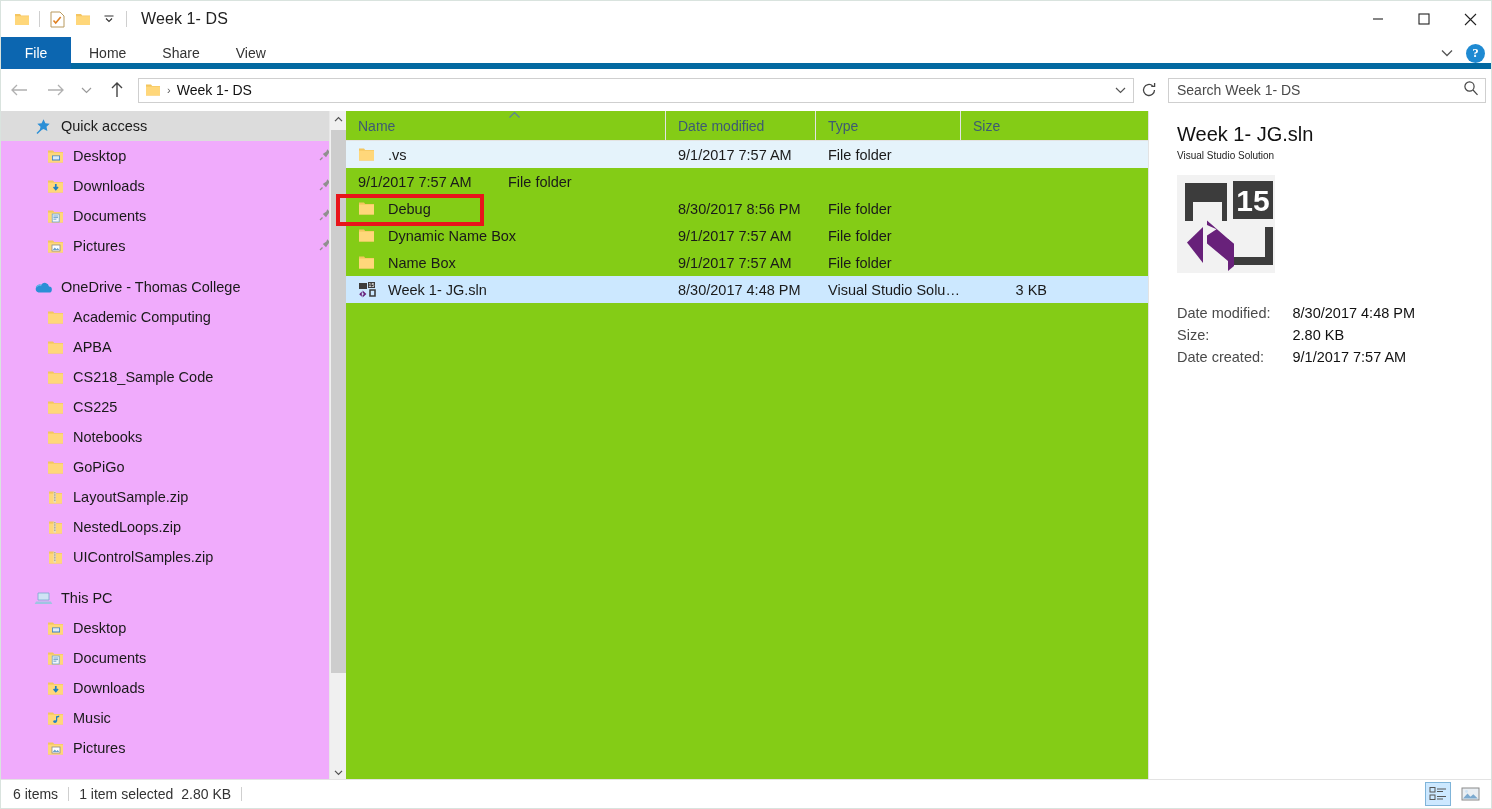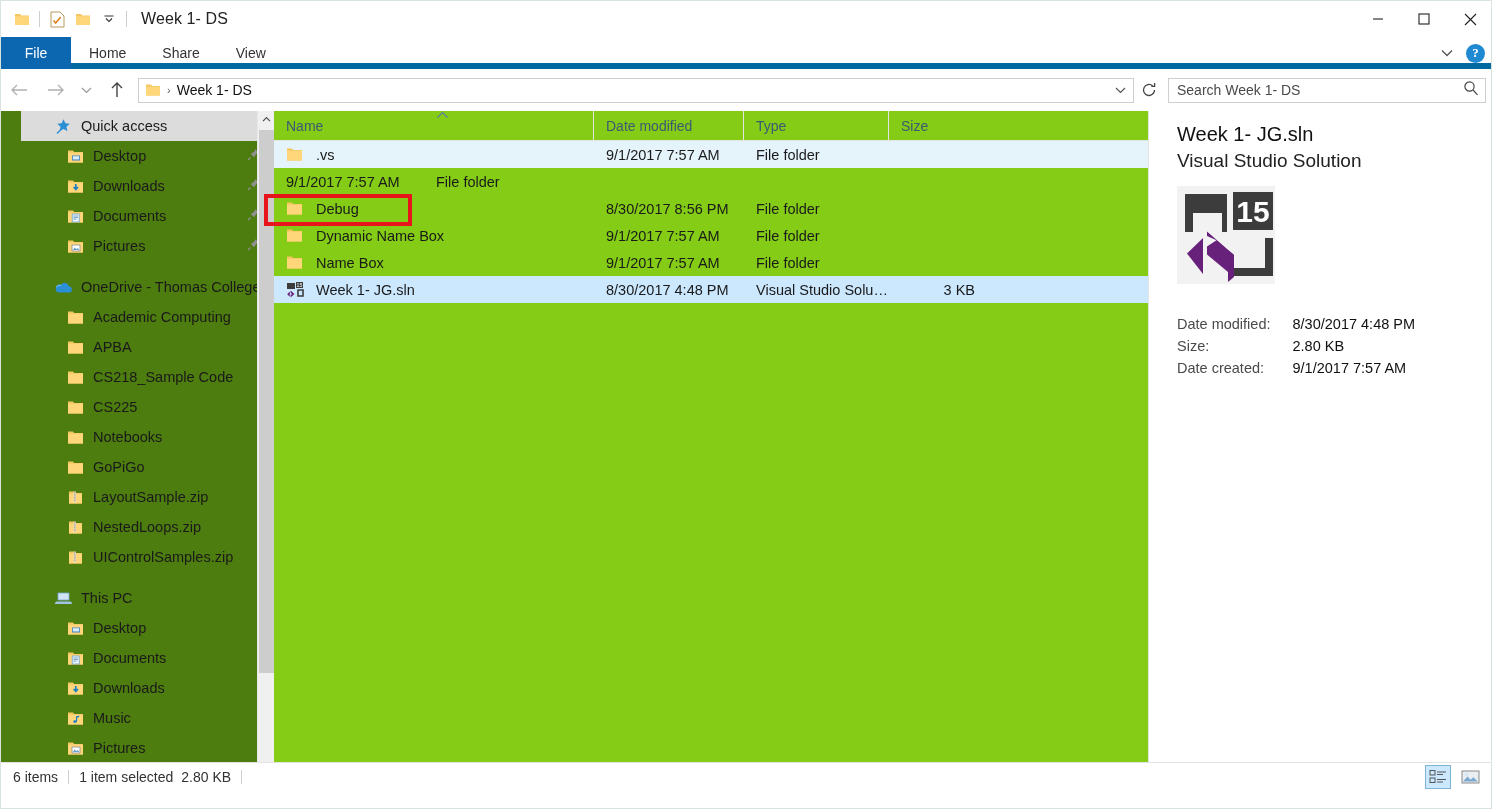--- a/index.html
+++ b/index.html
@@ -104,22 +104,22 @@
   .searchbox input::placeholder { color: #4a4a4a; opacity: 1; }
 
   
   .main {
     position: absolute; left: 0; top: 110px; width: 1492px; height: 670px;
     display: flex;
   }
 
   
   .navpane {
-    position: relative; width: 273px; height: 670px;
-    background: #4d7c0f; overflow: hidden; padding-left: 20px;
+    position: relative; width: 345px; height: 670px;
+    background: #f0abfc; overflow: hidden;
   }
   .nav-item {
     display: flex; align-items: center; height: 30px;
     font-size: 14.5px; color: #1a1a1a; padding-right: 10px; position: relative;
   }
   .nav-item.selected { background: #dcdcdc; }
   .nav-item .ni-icon {
     width: 20px; height: 20px; display: flex; align-items: center; justify-content: center;
     margin-right: 8px; flex: 0 0 20px;
   }
@@ -182,33 +182,33 @@
     position: absolute; left: -10px; top: 53px; width: 148px; height: 32px;
     border: 4px solid #e8141b; pointer-events: none; z-index: 5;
   }
 
   
   .details {
     width: 345px; height: 670px; background: #ffffff;
     border-left: 1px solid #e3e3e3; padding: 12px 20px 0 28px;
   }
   .det-title { font-size: 20px; color: #111; margin-bottom: 4px; }
-  .det-sub { font-size: 19px; color: #222; margin-bottom: 14px; }
+  .det-sub { font-size: 10px; color: #222; margin-bottom: 14px; }
   .det-icon { width: 114px; height: 106px; margin-bottom: 24px; }
   .det-rows { display: table; border-spacing: 0; }
   .det-row { display: table-row; }
   .det-k, .det-v {
     display: table-cell; font-size: 14.5px; padding-bottom: 6px; white-space: nowrap;
   }
   .det-k { color: #4a4a4a; padding-right: 22px; }
   .det-v { color: #111; }
 
   
   .statusbar {
-    position: absolute; left: 0; bottom: 17px; width: 1492px; height: 29px;
+    position: absolute; left: 0; bottom: 0; width: 1492px; height: 29px;
     background: #ffffff; border-top: 1px solid #e3e3e3;
     display: flex; align-items: center;
   }
   .st-text { font-size: 14px; color: #333; }
   .st-items { margin-left: 12px; }
   .st-sep { width: 1px; height: 14px; background: #cfcfcf; margin: 0 10px; }
   .st-views {
     position: absolute; right: 10px; top: 2px; display: flex; align-items: center; gap: 6px;
   }
   .view-btn {

